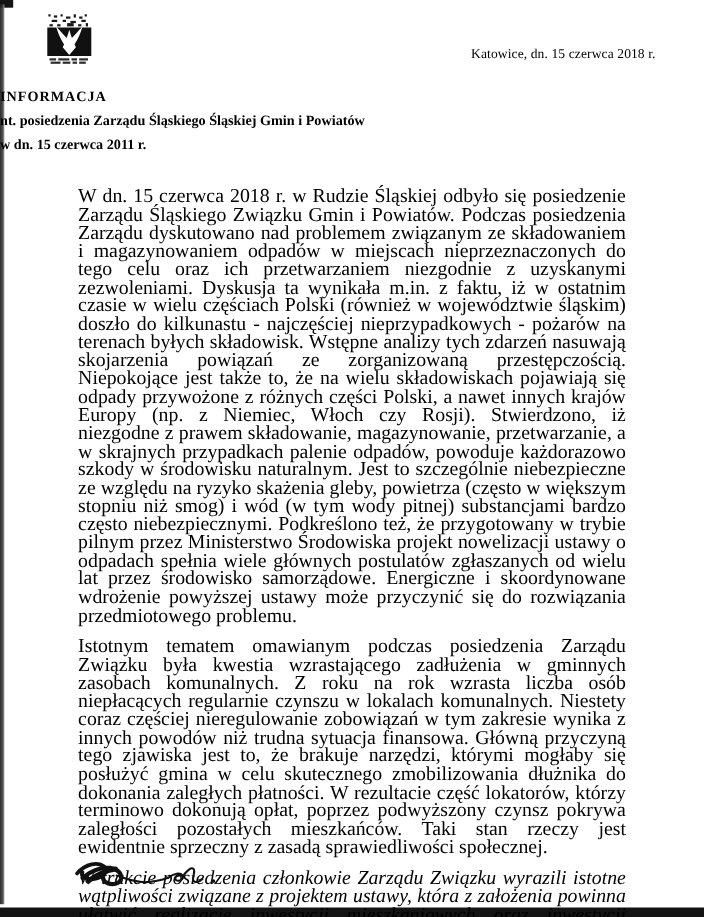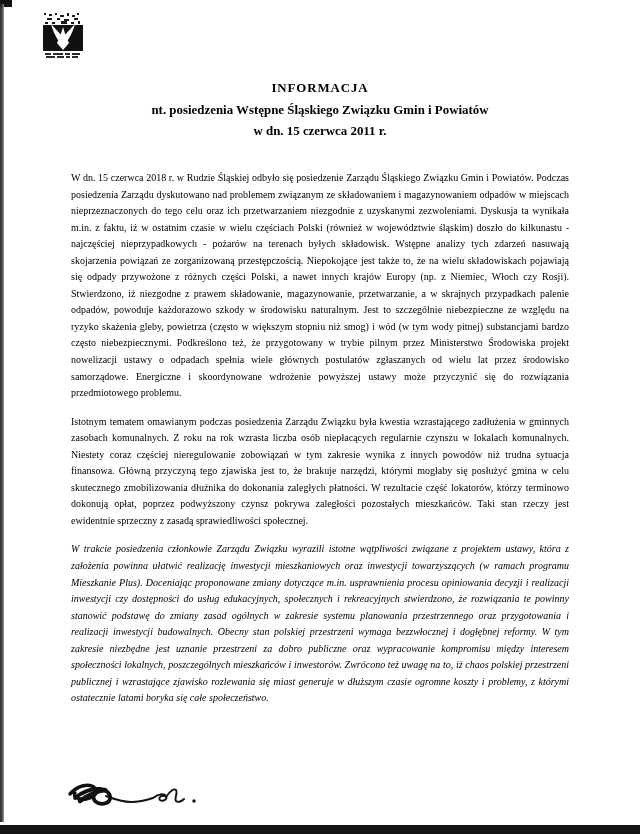--- a/index.html
+++ b/index.html
@@ -73,21 +73,21 @@
     right: 44px;
     top: 42px;
     font-size: 12.3px;
     letter-spacing: .1px;
     white-space: nowrap;
   }
 
   
   .title-block {
     margin-top: 6px;
-    text-align: center;
+    text-align: left;
     font-weight: bold;
   }
   .title-main {
     font-size: 12.9px;
     letter-spacing: .9px;
     line-height: 20px;
   }
   .title-sub1 {
     font-size: 12.9px;
     line-height: 21px;
@@ -100,21 +100,21 @@
 
   
   .body-text {
     margin: 0 auto;
     padding-top: 28px;
     width: 498px;
   }
   .para {
     text-align: justify;
     text-justify: inter-word;
-    font-size: 10px;
+    font-size: 18px;
     line-height: 16.55px;
     margin: 0 0 12px 0;
     hyphens: none;
   }
   .para:last-child { margin-bottom: 0; font-style: italic; }
 
   
   .signature {
     position: absolute;
     left: 62px;
@@ -169,25 +169,26 @@
             <rect x="24" y="42" width="5" height="2"></rect>
               <rect x="31" y="42" width="8" height="2"></rect>
             <rect x="5" y="45" width="9" height="2"></rect>
               <rect x="16" y="45" width="7" height="2"></rect>
             <rect x="25" y="45" width="4" height="2"></rect>
               <rect x="31" y="45" width="6" height="2"></rect>
           </g>
         </svg>
       </div>
 
+      <div class="date-line">Katowice, dn. 15 czerwca 2018  r.</div>
     </div>
 
     <div class="title-block">
       <div class="title-main">INFORMACJA</div>
-      <div class="title-sub1">nt. posiedzenia Wstępne Śląskiego Związku Gmin i Powiatów</div>
+      <div class="title-sub1">nt. posiedzenia Zarządu Śląskiego Śląskiej Gmin i Powiatów</div>
       <div class="title-sub2">w dn. 15 czerwca 2011 r.</div>
     </div>
 
     <div class="body-text">
       <p class="para">W dn. 15 czerwca 2018 r. w Rudzie Śląskiej odbyło się posiedzenie Zarządu Śląskiego Związku Gmin i Powiatów. Podczas posiedzenia Zarządu dyskutowano nad problemem związanym ze składowaniem i magazynowaniem odpadów w miejscach nieprzeznaczonych do tego celu oraz ich przetwarzaniem niezgodnie z uzyskanymi zezwoleniami. Dyskusja ta wynikała m.in. z faktu, iż w ostatnim czasie w wielu częściach Polski (również w województwie śląskim) doszło do kilkunastu - najczęściej nieprzypadkowych - pożarów na terenach byłych składowisk. Wstępne analizy tych zdarzeń nasuwają skojarzenia powiązań ze zorganizowaną przestępczością. Niepokojące jest także to, że na wielu składowiskach pojawiają się odpady przywożone z różnych części Polski, a nawet innych krajów Europy (np. z Niemiec, Włoch czy Rosji). Stwierdzono, iż niezgodne z prawem składowanie, magazynowanie, przetwarzanie, a w skrajnych przypadkach palenie odpadów, powoduje każdorazowo szkody w środowisku naturalnym. Jest to szczególnie niebezpieczne ze względu na ryzyko skażenia gleby, powietrza (często w większym stopniu niż smog) i wód (w tym wody pitnej) substancjami bardzo często niebezpiecznymi. Podkreślono też, że przygotowany w trybie pilnym przez Ministerstwo Środowiska projekt nowelizacji ustawy o odpadach spełnia wiele głównych postulatów zgłaszanych od wielu lat przez środowisko samorządowe. Energiczne i skoordynowane wdrożenie powyższej ustawy może przyczynić się do rozwiązania przedmiotowego problemu.</p>
       <p class="para">Istotnym tematem omawianym podczas posiedzenia Zarządu Związku była kwestia wzrastającego zadłużenia w gminnych zasobach komunalnych. Z roku na rok wzrasta liczba osób niepłacących regularnie czynszu w lokalach komunalnych. Niestety coraz częściej nieregulowanie zobowiązań w tym zakresie wynika z innych powodów niż trudna sytuacja finansowa. Główną przyczyną tego zjawiska jest to, że brakuje narzędzi, którymi mogłaby się posłużyć gmina w celu skutecznego zmobilizowania dłużnika do dokonania zaległych płatności. W rezultacie część lokatorów, którzy terminowo dokonują opłat, poprzez podwyższony czynsz pokrywa zaległości pozostałych mieszkańców. Taki stan rzeczy jest ewidentnie sprzeczny z zasadą sprawiedliwości społecznej.</p>
       <p class="para">W trakcie posiedzenia członkowie Zarządu Związku wyrazili istotne wątpliwości związane z projektem ustawy, która z założenia powinna ułatwić realizację inwestycji mieszkaniowych oraz inwestycji towarzyszących (w ramach programu Mieszkanie Plus). Doceniając proponowane zmiany dotyczące m.in. usprawnienia procesu opiniowania decyzji i realizacji inwestycji czy dostępności do usług edukacyjnych, społecznych i rekreacyjnych stwierdzono, że rozwiązania te powinny stanowić podstawę do zmiany zasad ogólnych w zakresie systemu planowania przestrzennego oraz przygotowania i realizacji inwestycji budowalnych. Obecny stan polskiej przestrzeni wymaga bezzwłocznej i dogłębnej reformy. W tym zakresie niezbędne jest uznanie przestrzeni za dobro publiczne oraz wypracowanie kompromisu między interesem społeczności lokalnych, poszczególnych mieszkańców i inwestorów. Zwrócono też uwagę na to, iż chaos polskiej przestrzeni publicznej i wzrastające zjawisko rozlewania się miast generuje w dłuższym czasie ogromne koszty i problemy, z którymi ostatecznie latami boryka się całe społeczeństwo.</p>
     </div>
 
   </div>

